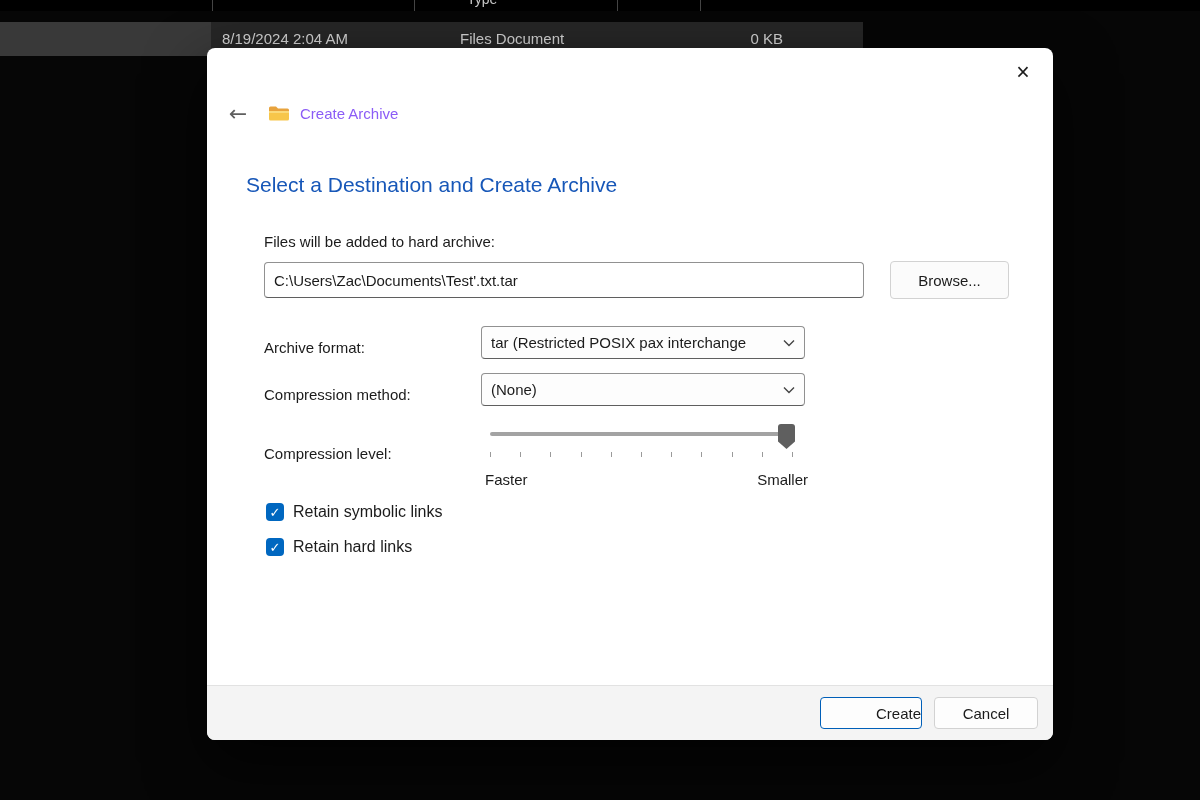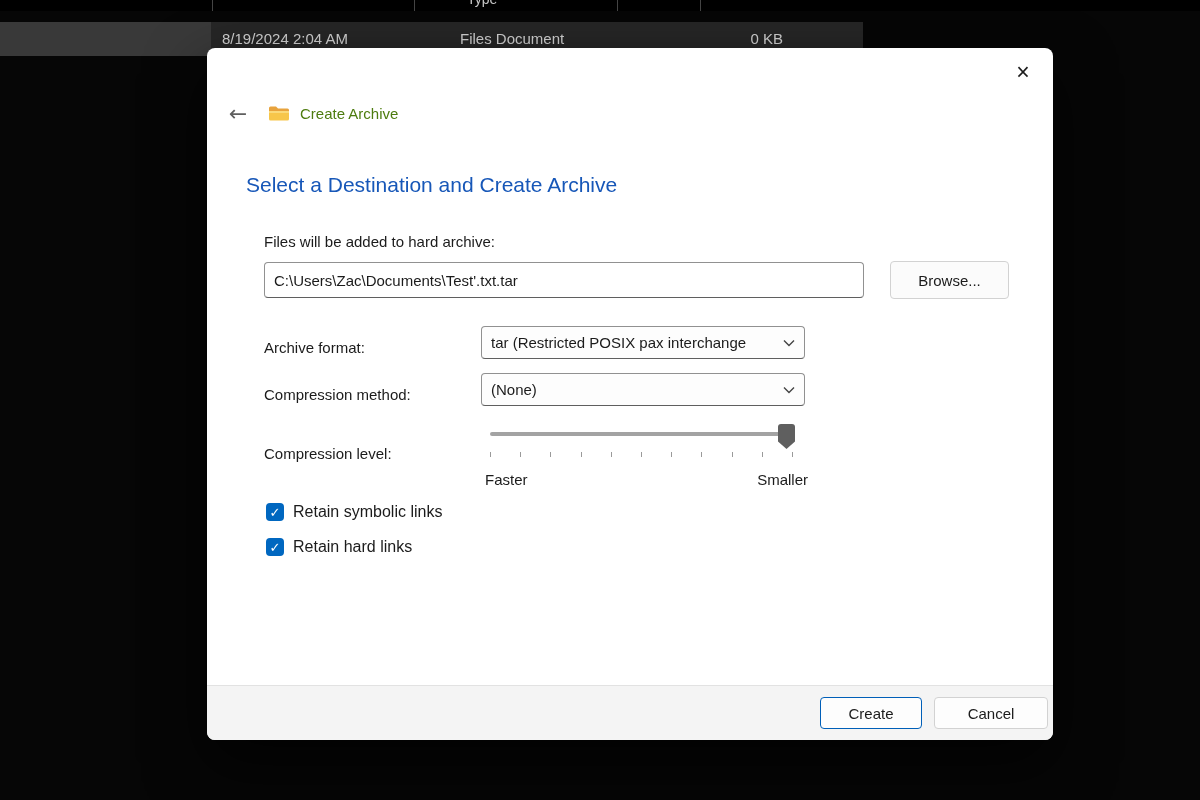--- a/index.html
+++ b/index.html
@@ -44,21 +44,21 @@
   .dlg-header {
     position:absolute; left:16px; top:50px; height:30px;
     display:flex; align-items:center;
   }
   .back-btn {
     background:transparent; border:none; color:#5f5f5f; font-size:22px;
     width:30px; height:30px; display:flex; align-items:center; justify-content:center;
     cursor:pointer; font-family:"DejaVu Sans", sans-serif;
   }
   .folder-ic { margin-left:15px; display:flex; align-items:center; }
-  .dlg-title { margin-left:10px; font-size:15px; color:#4d7c0f;text-align:center; }
+  .dlg-title { margin-left:10px; font-size:15px; color:#8b5cf6;text-align:center; }
 
   .heading { position:absolute; left:39px; top:125px; font-size:21px; color:#1757b8; }
 
   .path-label { position:absolute; left:57px; top:185px; font-size:15px; }
   .path-input {
     position:absolute; left:57px; top:214px; width:600px; height:36px;
     border:1px solid #919191; border-bottom-color:#5f5f5f; border-radius:4px;
     font-size:15px; padding:0 9px; color:#1b1b1b; background:#fff;
     font-family:"Liberation Sans", sans-serif;
   }
@@ -116,22 +116,22 @@
 
   .footer {
     position:absolute; left:0; bottom:0; width:846px; height:55px;
     background:#f4f4f4; border-top:1px solid #e2e2e2;
   }
   .btn {
     position:absolute; top:11px; height:32px; border-radius:4px;
     font-size:15px; color:#1b1b1b; cursor:pointer; background:#fdfdfd;
     font-family:"Liberation Sans", sans-serif;
   }
-  .create-btn { left:613px; width:102px; border:1px solid #005FB8; }
-  .cancel-btn { left:727px; width:114px; border:1px solid #d2d2d2; }
+  .create-btn { left:613px; width:102px; border:1px solid #005FB8;text-align:right; }
+  .cancel-btn { left:727px; width:104px; border:1px solid #d2d2d2; }
 </style>
 </head>
 <body>
 
 <div>
   <div class="topbar">
     <span class="col-label" style="left:467px;">Type</span>
     <span class="sep" style="left:212px;"></span>
     <span class="sep" style="left:414px;"></span>
     <span class="sep" style="left:617px;"></span>

